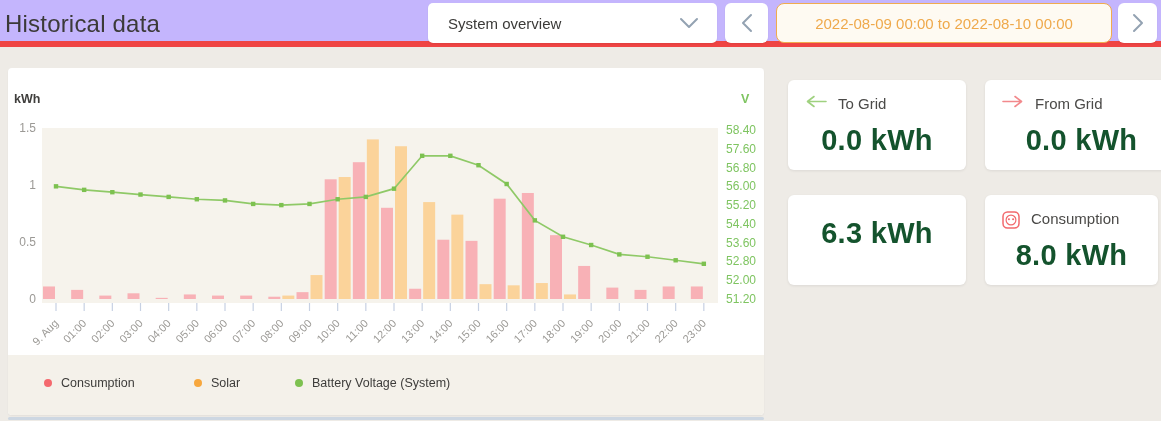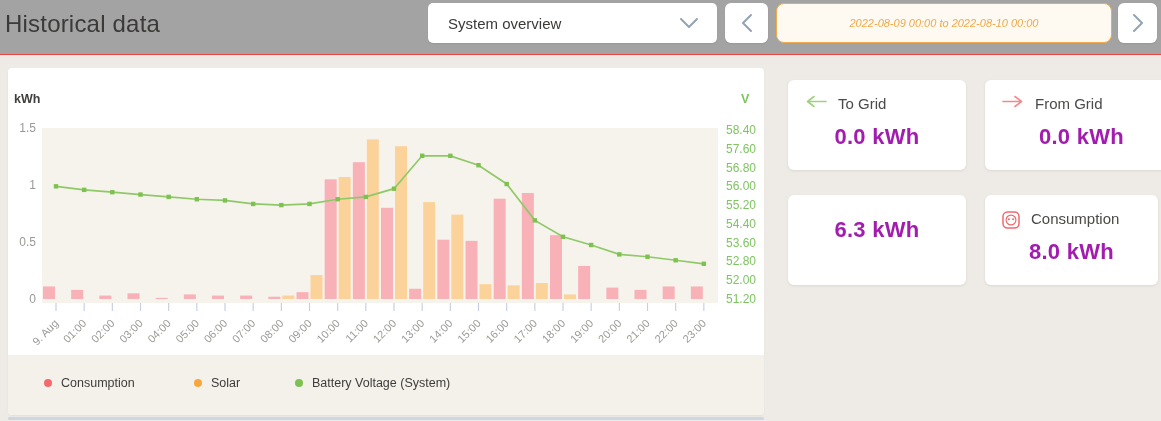--- a/index.html
+++ b/index.html
@@ -1,55 +1,55 @@
 <!DOCTYPE html>
 <html><head>
 <meta charset="utf-8">
 <style>
   * { margin:0; padding:0; box-sizing:border-box; }
   html,body { width:1161px; height:421px; overflow:hidden;
     font-family:"Liberation Sans", sans-serif; background:#eeebe6; }
 
   
-  .header { position:absolute; left:0; top:0; width:1161px; height:55px;
-    background:#a3a3a3; border-bottom:1px solid #ef4444; }
+  .header { position:absolute; left:0; top:0; width:1161px; height:47px;
+    background:#c4b5fd; border-bottom:6px solid #ef4444; }
   .page-title { position:absolute; left:5px; top:10px; font-size:24px;
     color:#3b3a38; font-weight:500; letter-spacing:.2px; }
   .select-box { position:absolute; left:428px; top:3px; width:289px; height:40px;
     background:#ffffff; border-radius:5px; box-shadow:0 1px 2px rgba(0,0,0,.07);
     display:flex; align-items:center; padding:0 18px 0 20px; cursor:pointer; }
   .select-box .sel-label { font-size:15px; color:#3b3a38; flex:1; }
   .nav-btn { position:absolute; top:3px; height:40px; background:#ffffff;
     border:none; border-radius:6px; box-shadow:0 1px 2px rgba(0,0,0,.07);
     display:flex; align-items:center; justify-content:center; cursor:pointer; }
   .nav-prev { left:725px; width:43px; }
   .nav-next { left:1118px; width:39px; }
   .date-btn { position:absolute; left:776px; top:3px; width:336px; height:40px;
     background:#fefaf2; border:1px solid #f0ab4e; border-radius:8px;
-    color:#efa94b; font-size:11px; display:flex; align-items:center;
-    justify-content:center; cursor:pointer;font-style:italic; }
+    color:#efa94b; font-size:15px; display:flex; align-items:center;
+    justify-content:center; cursor:pointer; }
 
   
   .chart-card { position:absolute; left:8px; top:68px; width:756px; height:347px;
     background:#ffffff; border-radius:4px; box-shadow:0 1px 2px rgba(0,0,0,.05); }
   .legend-strip { position:absolute; left:0; top:287px; width:756px; height:60px;
     background:#f4f1ea; border-radius:0 0 4px 4px; }
   .legend-item { position:absolute; top:21px; display:flex; align-items:center; gap:9px; }
   .legend-dot { width:8px; height:8px; border-radius:50%; display:inline-block; }
   .legend-label { font-size:12.5px; color:#3d3c3a; }
   .hscrollbar { position:absolute; left:8px; top:417px; width:756px; height:3px;
     background:#cdd7e2; border-radius:2px; }
 
   
   .stat-card { position:absolute; width:178px; height:90px; background:#ffffff;
     border-radius:6px; box-shadow:0 1px 3px rgba(0,0,0,.08); padding:15px 16px 0; }
   .stat-head { display:flex; align-items:flex-start; gap:10px; height:22px; }
   .stat-label { font-size:15px; color:#4b4a48; }
-  .stat-value { margin-top:7px; text-align:center; font-size:22px;
-    font-weight:700; color:#a21caf; letter-spacing:.3px; }
+  .stat-value { margin-top:7px; text-align:center; font-size:29px;
+    font-weight:700; color:#14532d; letter-spacing:.3px; }
   .icon { display:inline-flex; align-items:center; justify-content:center; }
 </style>
 </head>
 <body>
 
 <div class="header">
   <div class="page-title">Historical data</div>
 
   <div class="select-box">
     <span class="sel-label">System overview</span>

